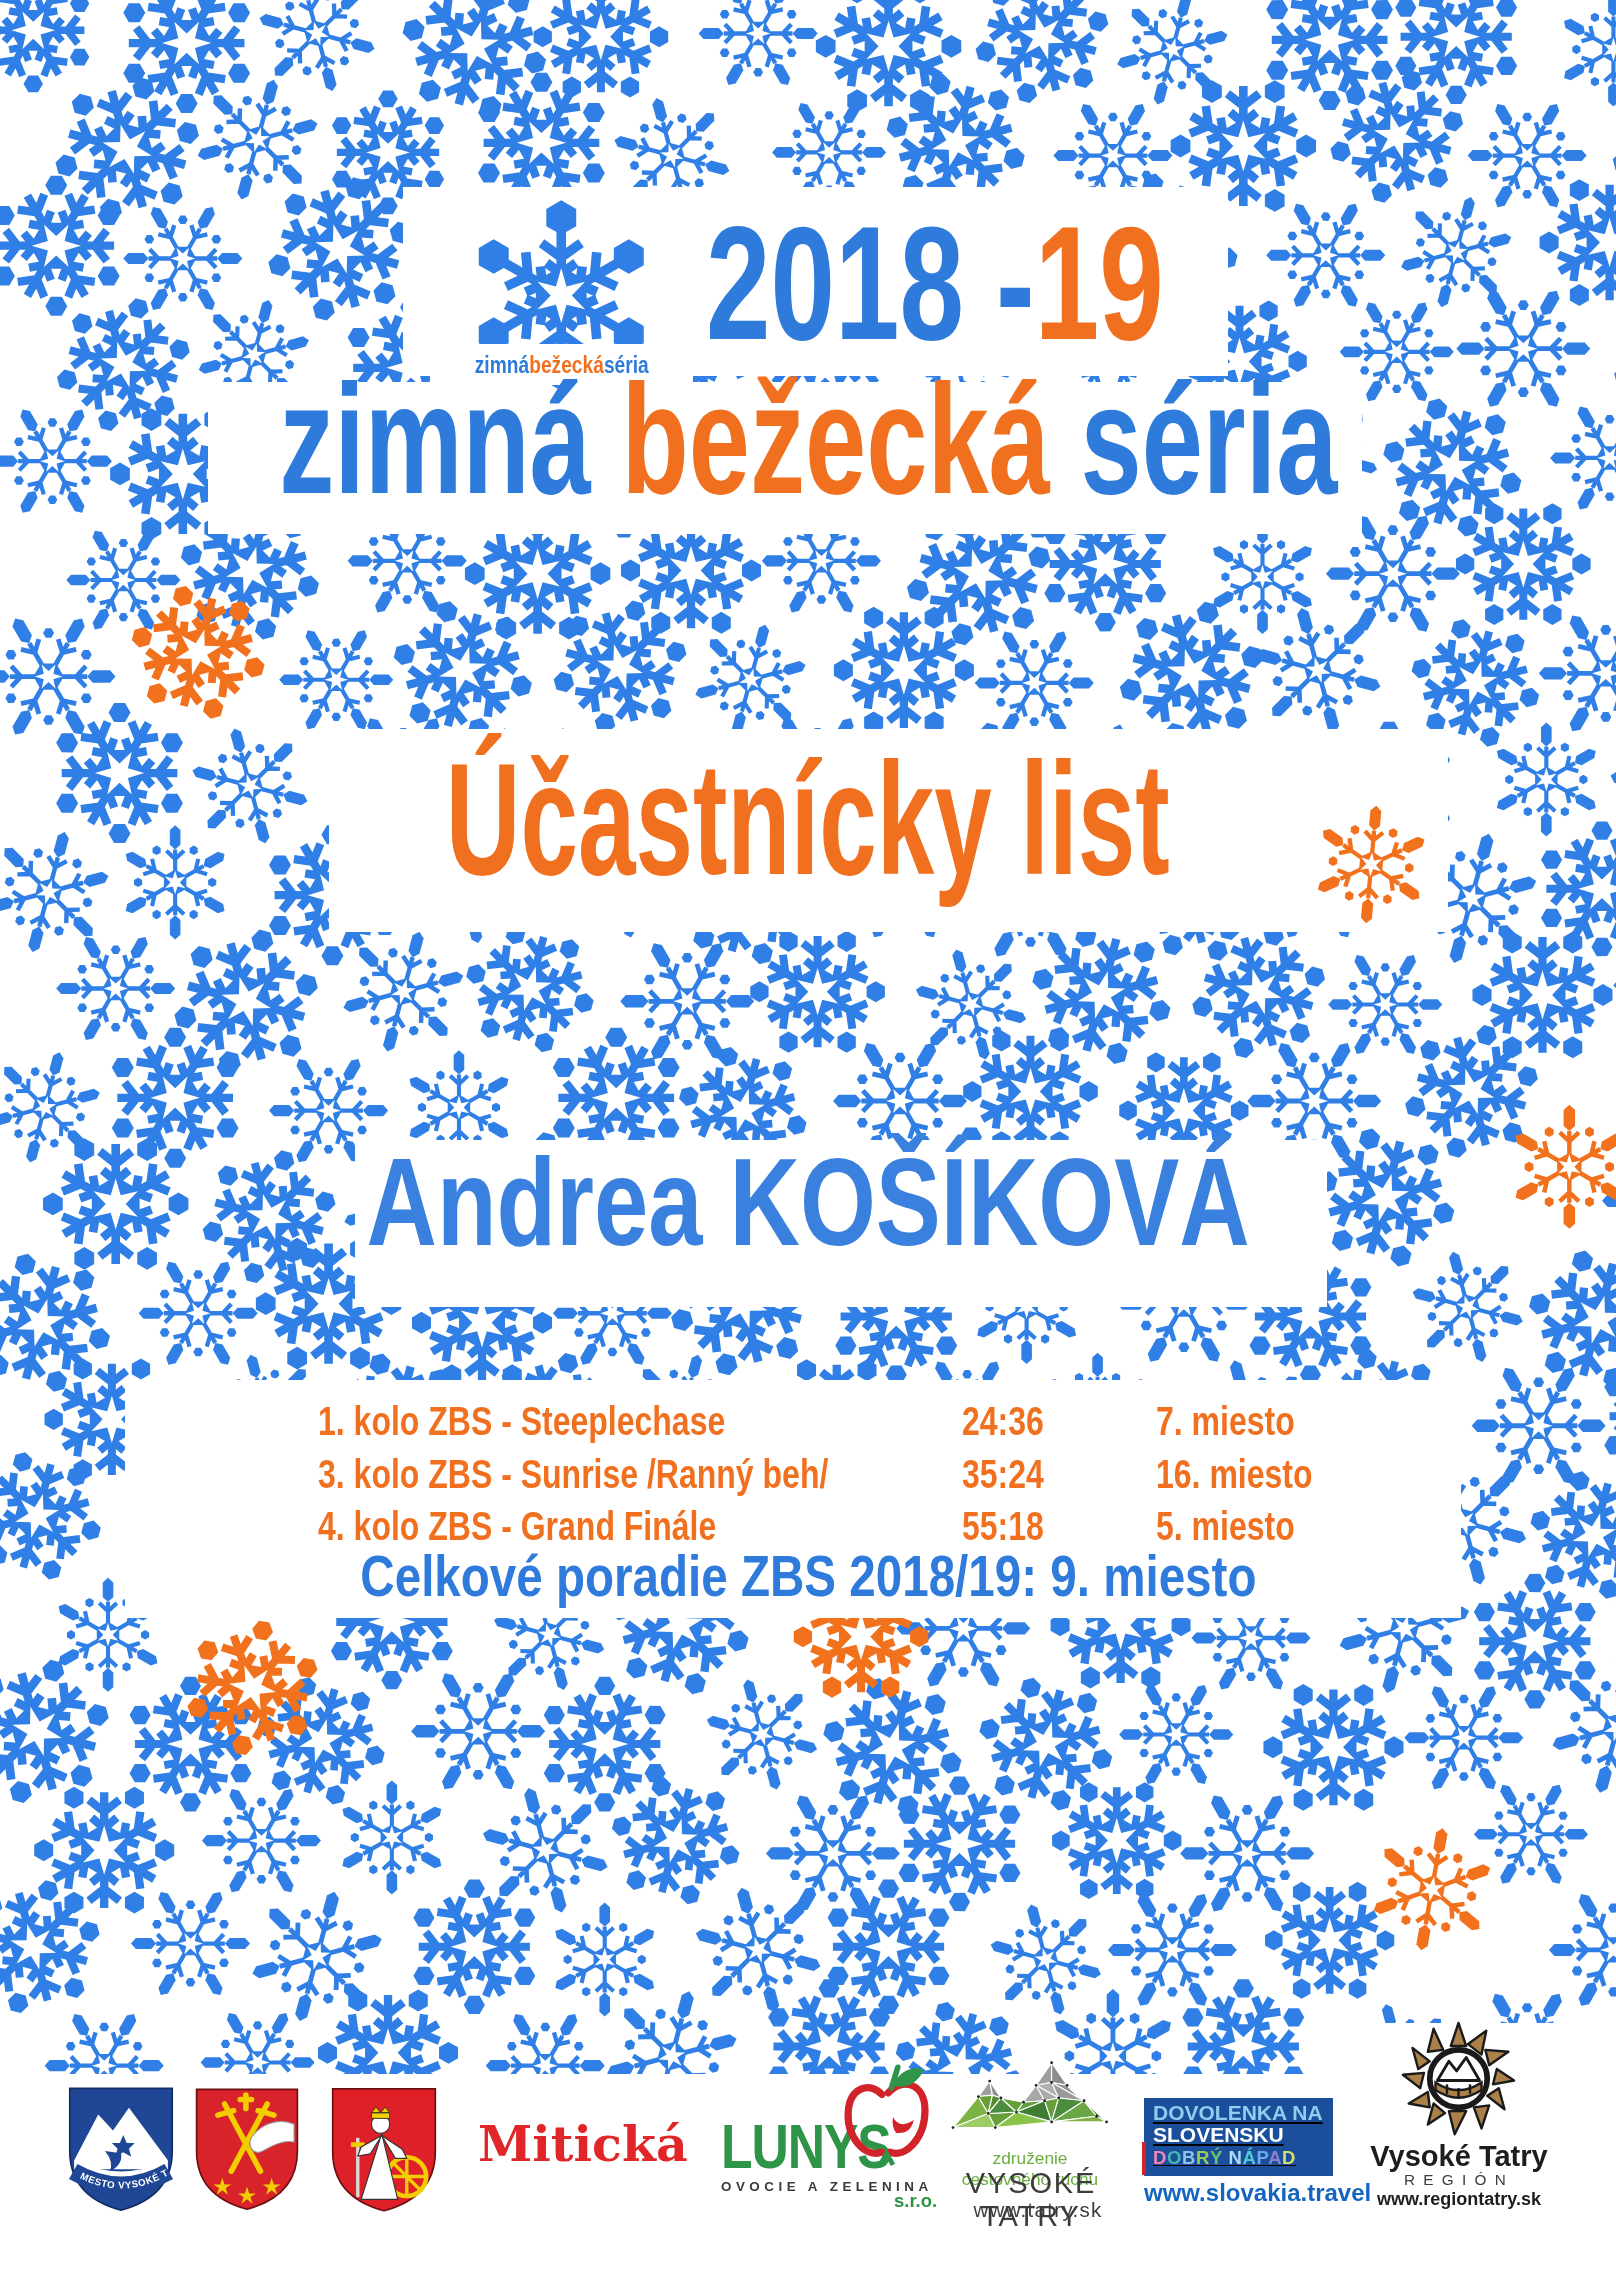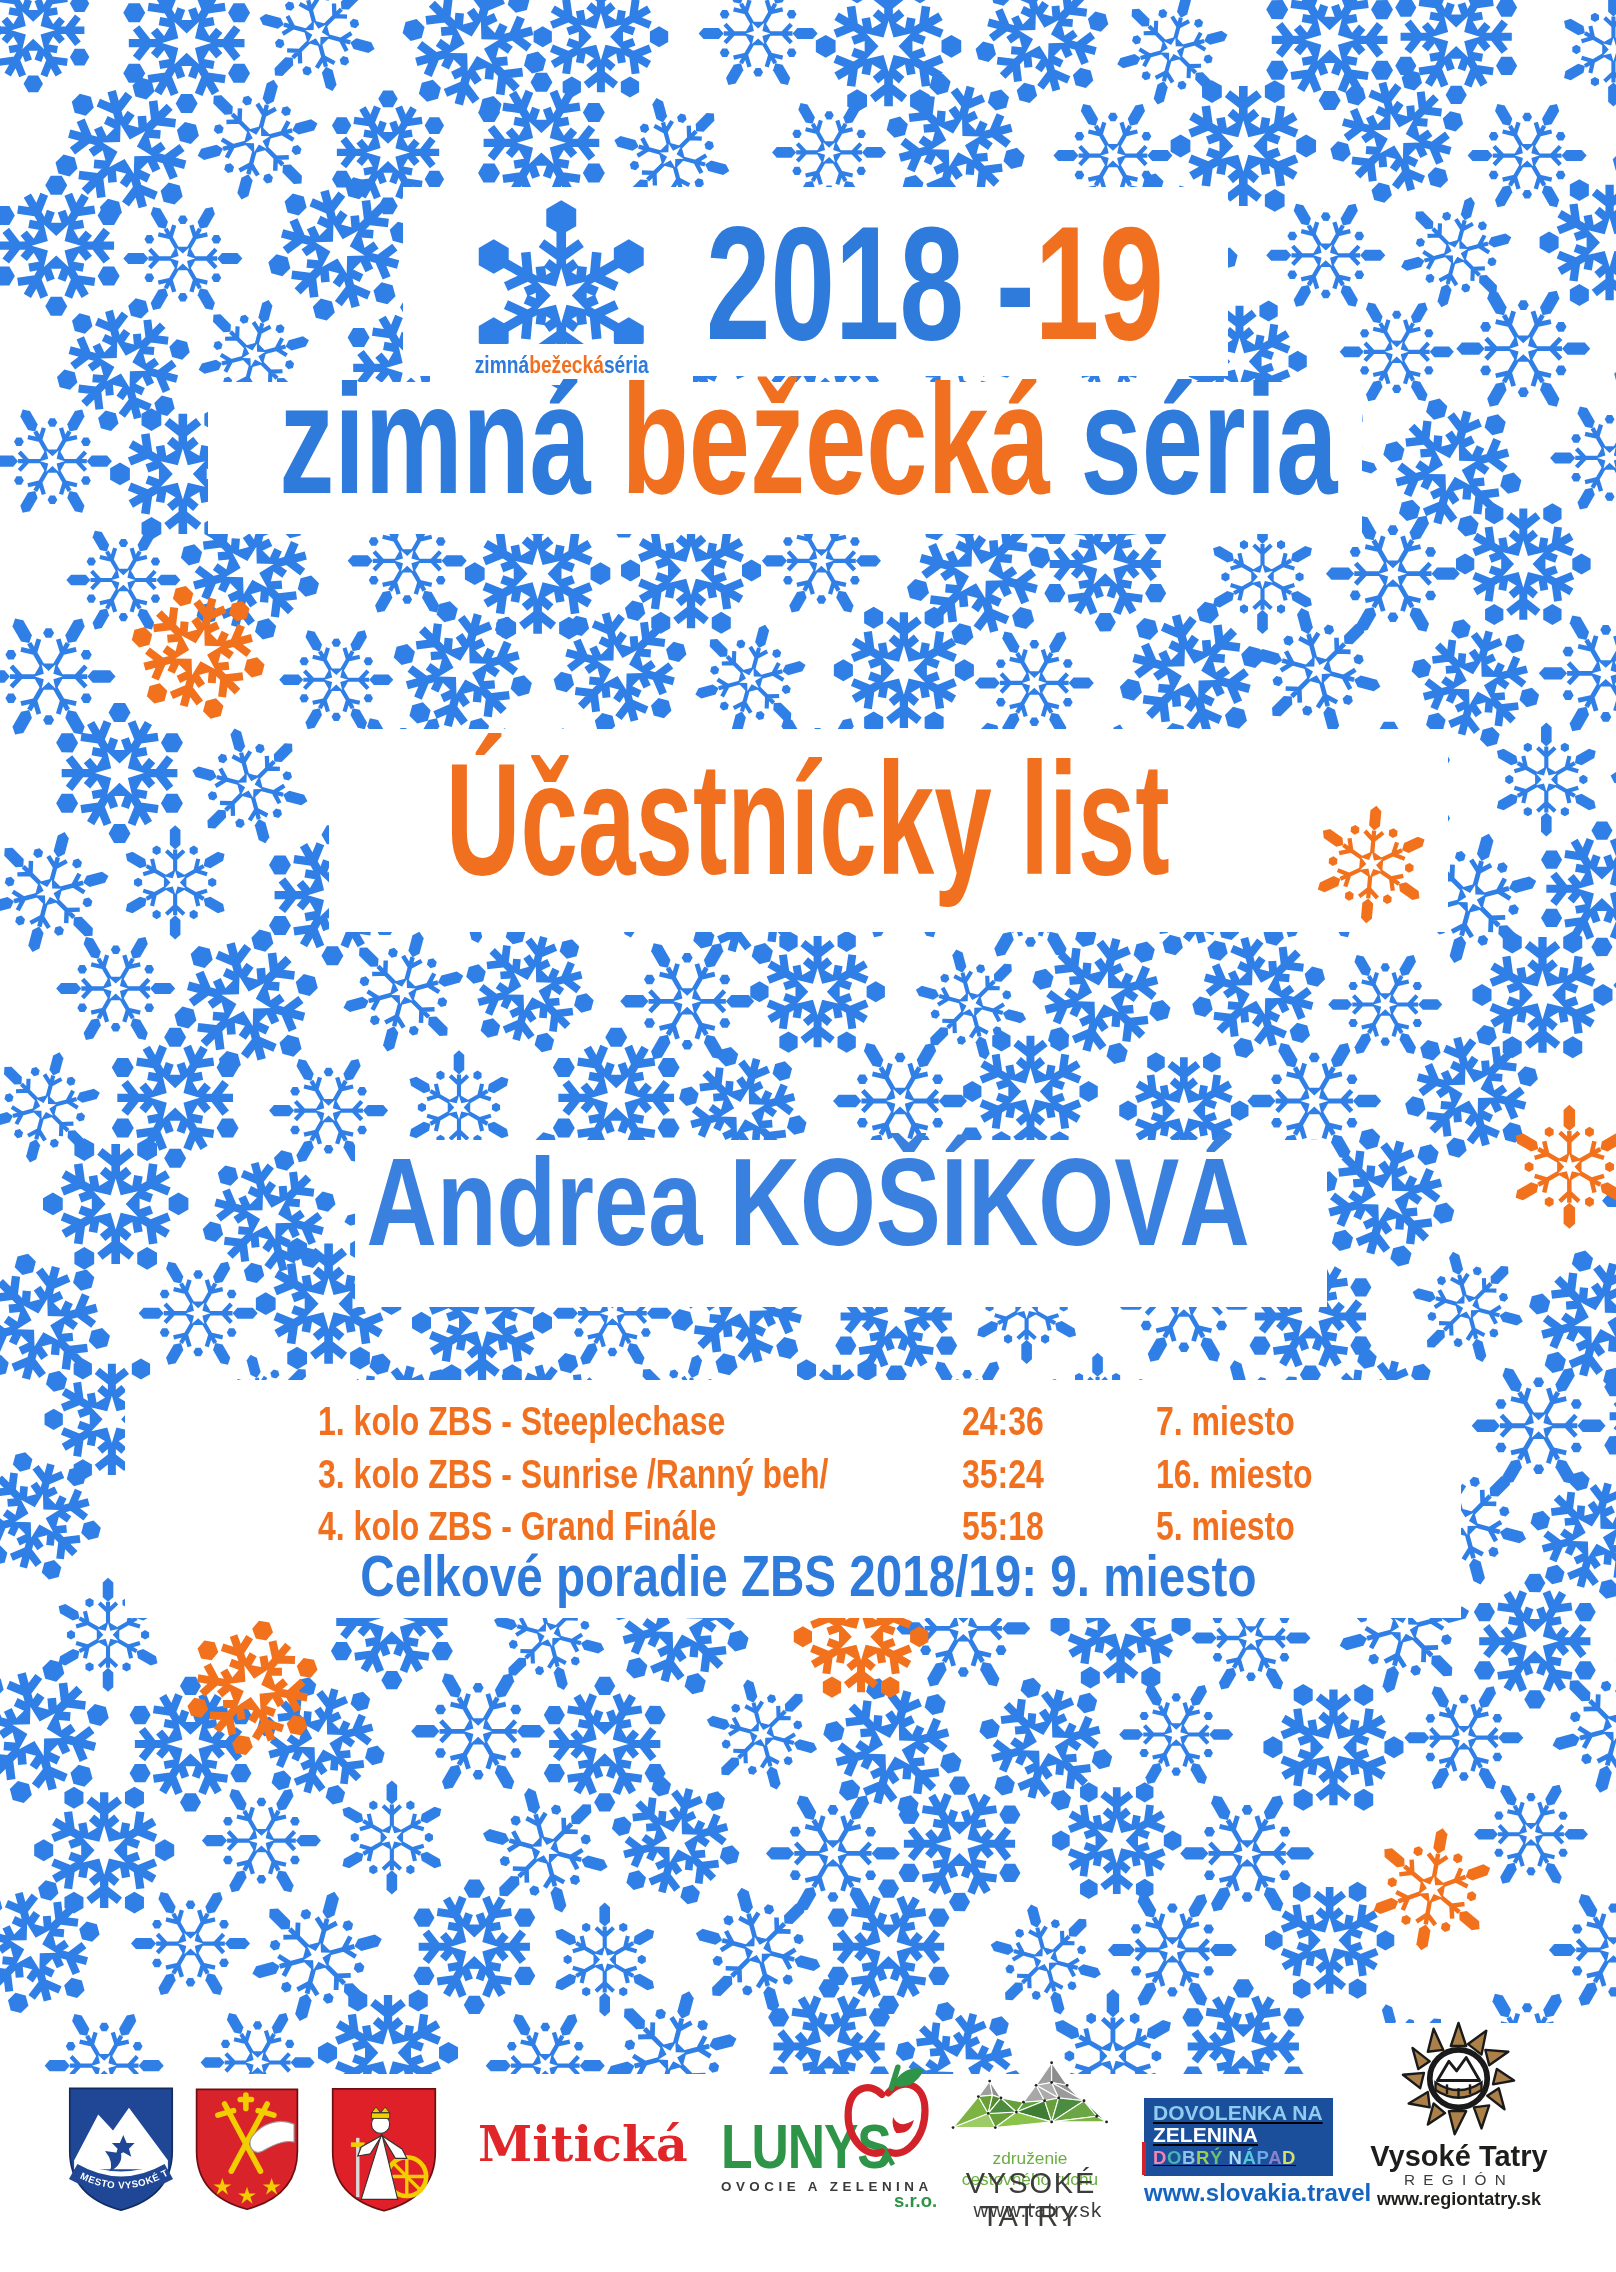--- a/index.html
+++ b/index.html
@@ -577,21 +577,21 @@
       <circle cx="10" cy="100" r="2"></circle>
         <circle cx="228" cy="92" r="2"></circle>
     </g>
   </svg>
   <div id="assoc-line1" class="abs" style="color:#6AAE3F">združenie cestovného ruchu</div>
   <div id="assoc-line2" class="abs" style="color:#3C3C3B">VYSOKÉ TATRY</div>
   <div id="assoc-url" class="abs" style="color:#3C3C3B">www.tatry.sk</div>
 
   <div id="slovakia-box" class="abs" style="background:#1B4F9B">
     <div class="l1" style="color:#8FCDEE">DOVOLENKA NA</div>
-    <div class="l2">ZELENINA</div>
+    <div class="l2">SLOVENSKU</div>
     <div class="l3"><span style="color: rgb(242, 133, 181);">D</span><span style="color: rgb(69, 184, 174);">O</span><span style="color: rgb(143, 195, 234);">B</span><span style="color: rgb(156, 203, 87);">R</span><span style="color: rgb(111, 191, 115);">Ý</span><span style="color: rgb(255, 255, 255);"> </span><span style="color: rgb(175, 220, 245);">N</span><span style="color: rgb(82, 200, 216);">Á</span><span style="color: rgb(111, 168, 232);">P</span><span style="color: rgb(139, 130, 201);">A</span><span style="color: rgb(211, 223, 106);">D</span></div>
   </div>
   <div id="slovakia-redbar" class="abs" style="background:#D3232A"></div>
   <div id="slovakia-url" class="abs" style="color:#1565C0">www.slovakia.travel</div>
 
   <svg class="logo-img" style="left:1401px;top:2021px;" width="115" height="119" viewBox="0 0 120 124">
     <g fill="#AB8049" stroke="#1a1a1a" stroke-width="2.5" stroke-linejoin="round">
       <polygon points="60,2 68,26 52,26"></polygon>
         <polygon points="89,10 84,35 70,24"></polygon>
         <polygon points="112,32 92,46 88,30"></polygon>

